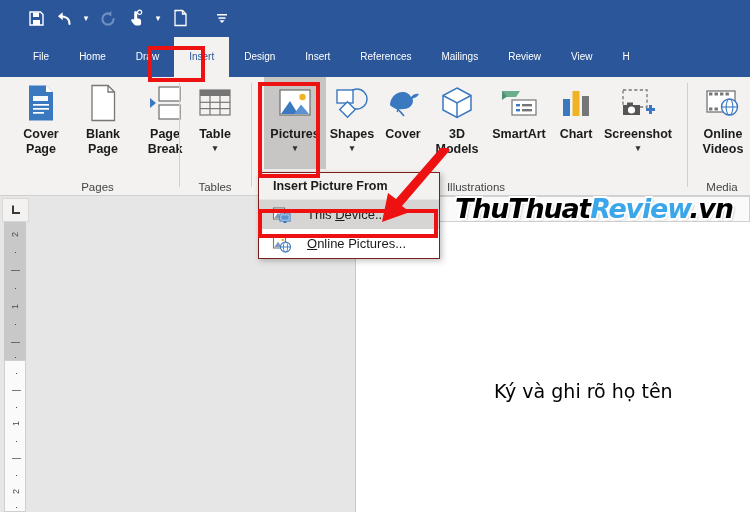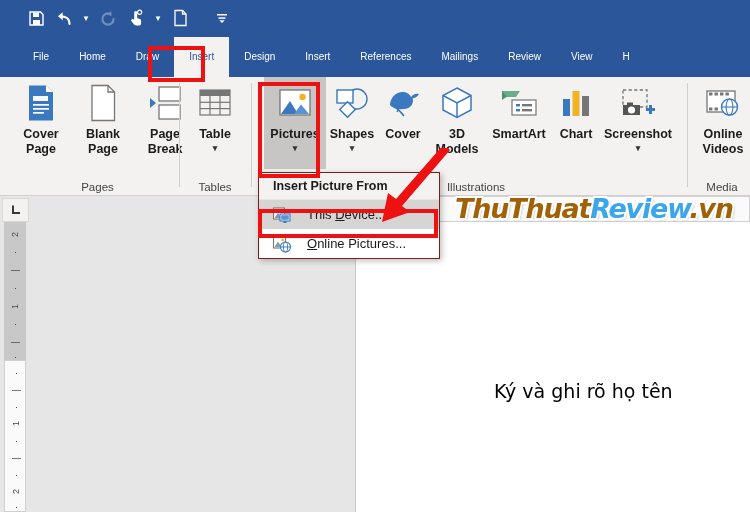--- a/index.html
+++ b/index.html
@@ -305,21 +305,21 @@
     font-style: italic;
     letter-spacing: -1.2px;
     white-space: nowrap;
     text-shadow:
       1.6px 1.6px 0 #ffffff, -1.6px -1.6px 0 #ffffff,
       1.6px -1.6px 0 #ffffff, -1.6px 1.6px 0 #ffffff,
       1.6px 0 0 #ffffff, -1.6px 0 0 #ffffff,
       0 1.6px 0 #ffffff, 0 -1.6px 0 #ffffff,
       2px 2px 2px rgba(120,120,120,0.45);
   }
-  .wm-red { color: #a16207; font-style: italic; }
+  .wm-red { color: #000000; font-style: italic; }
   .wm-blue { color: #3BA7EA; }
 </style>
 </head>
 <body>
 
 <div class="titlebar">
   <div class="qat">
 
     <div class="qat-btn">
       <svg width="17" height="17" viewBox="0 0 17 17">

